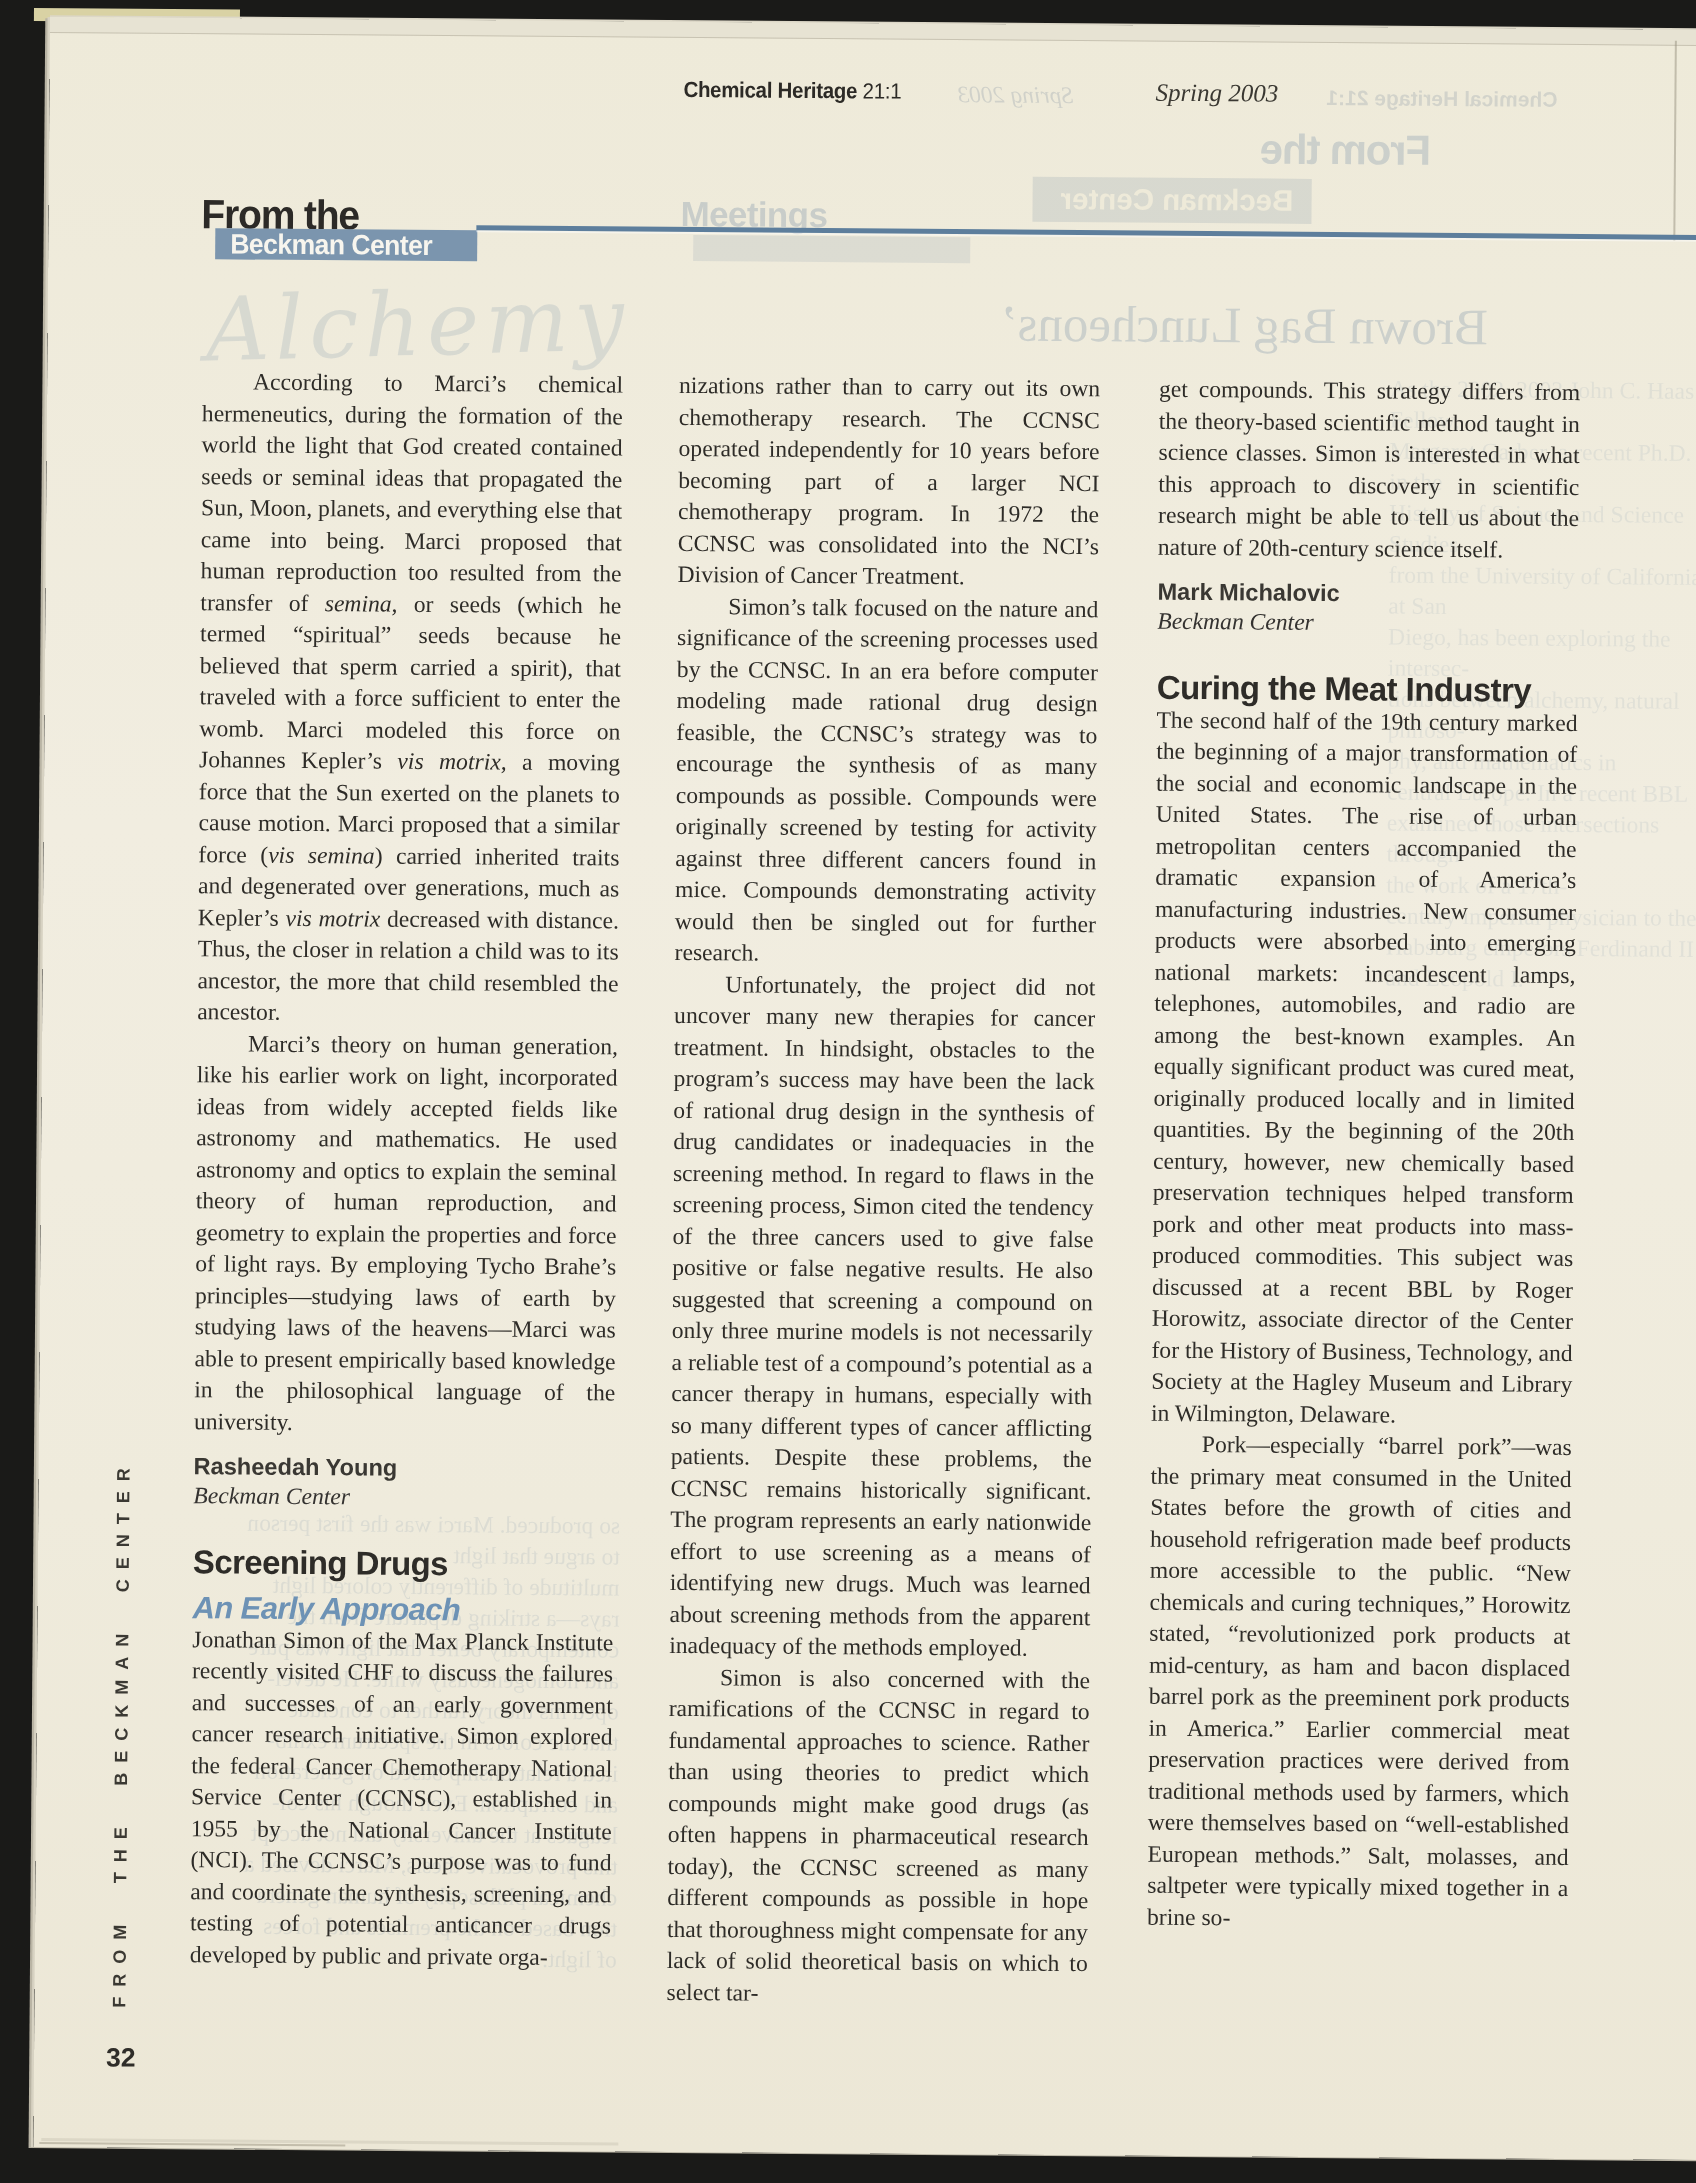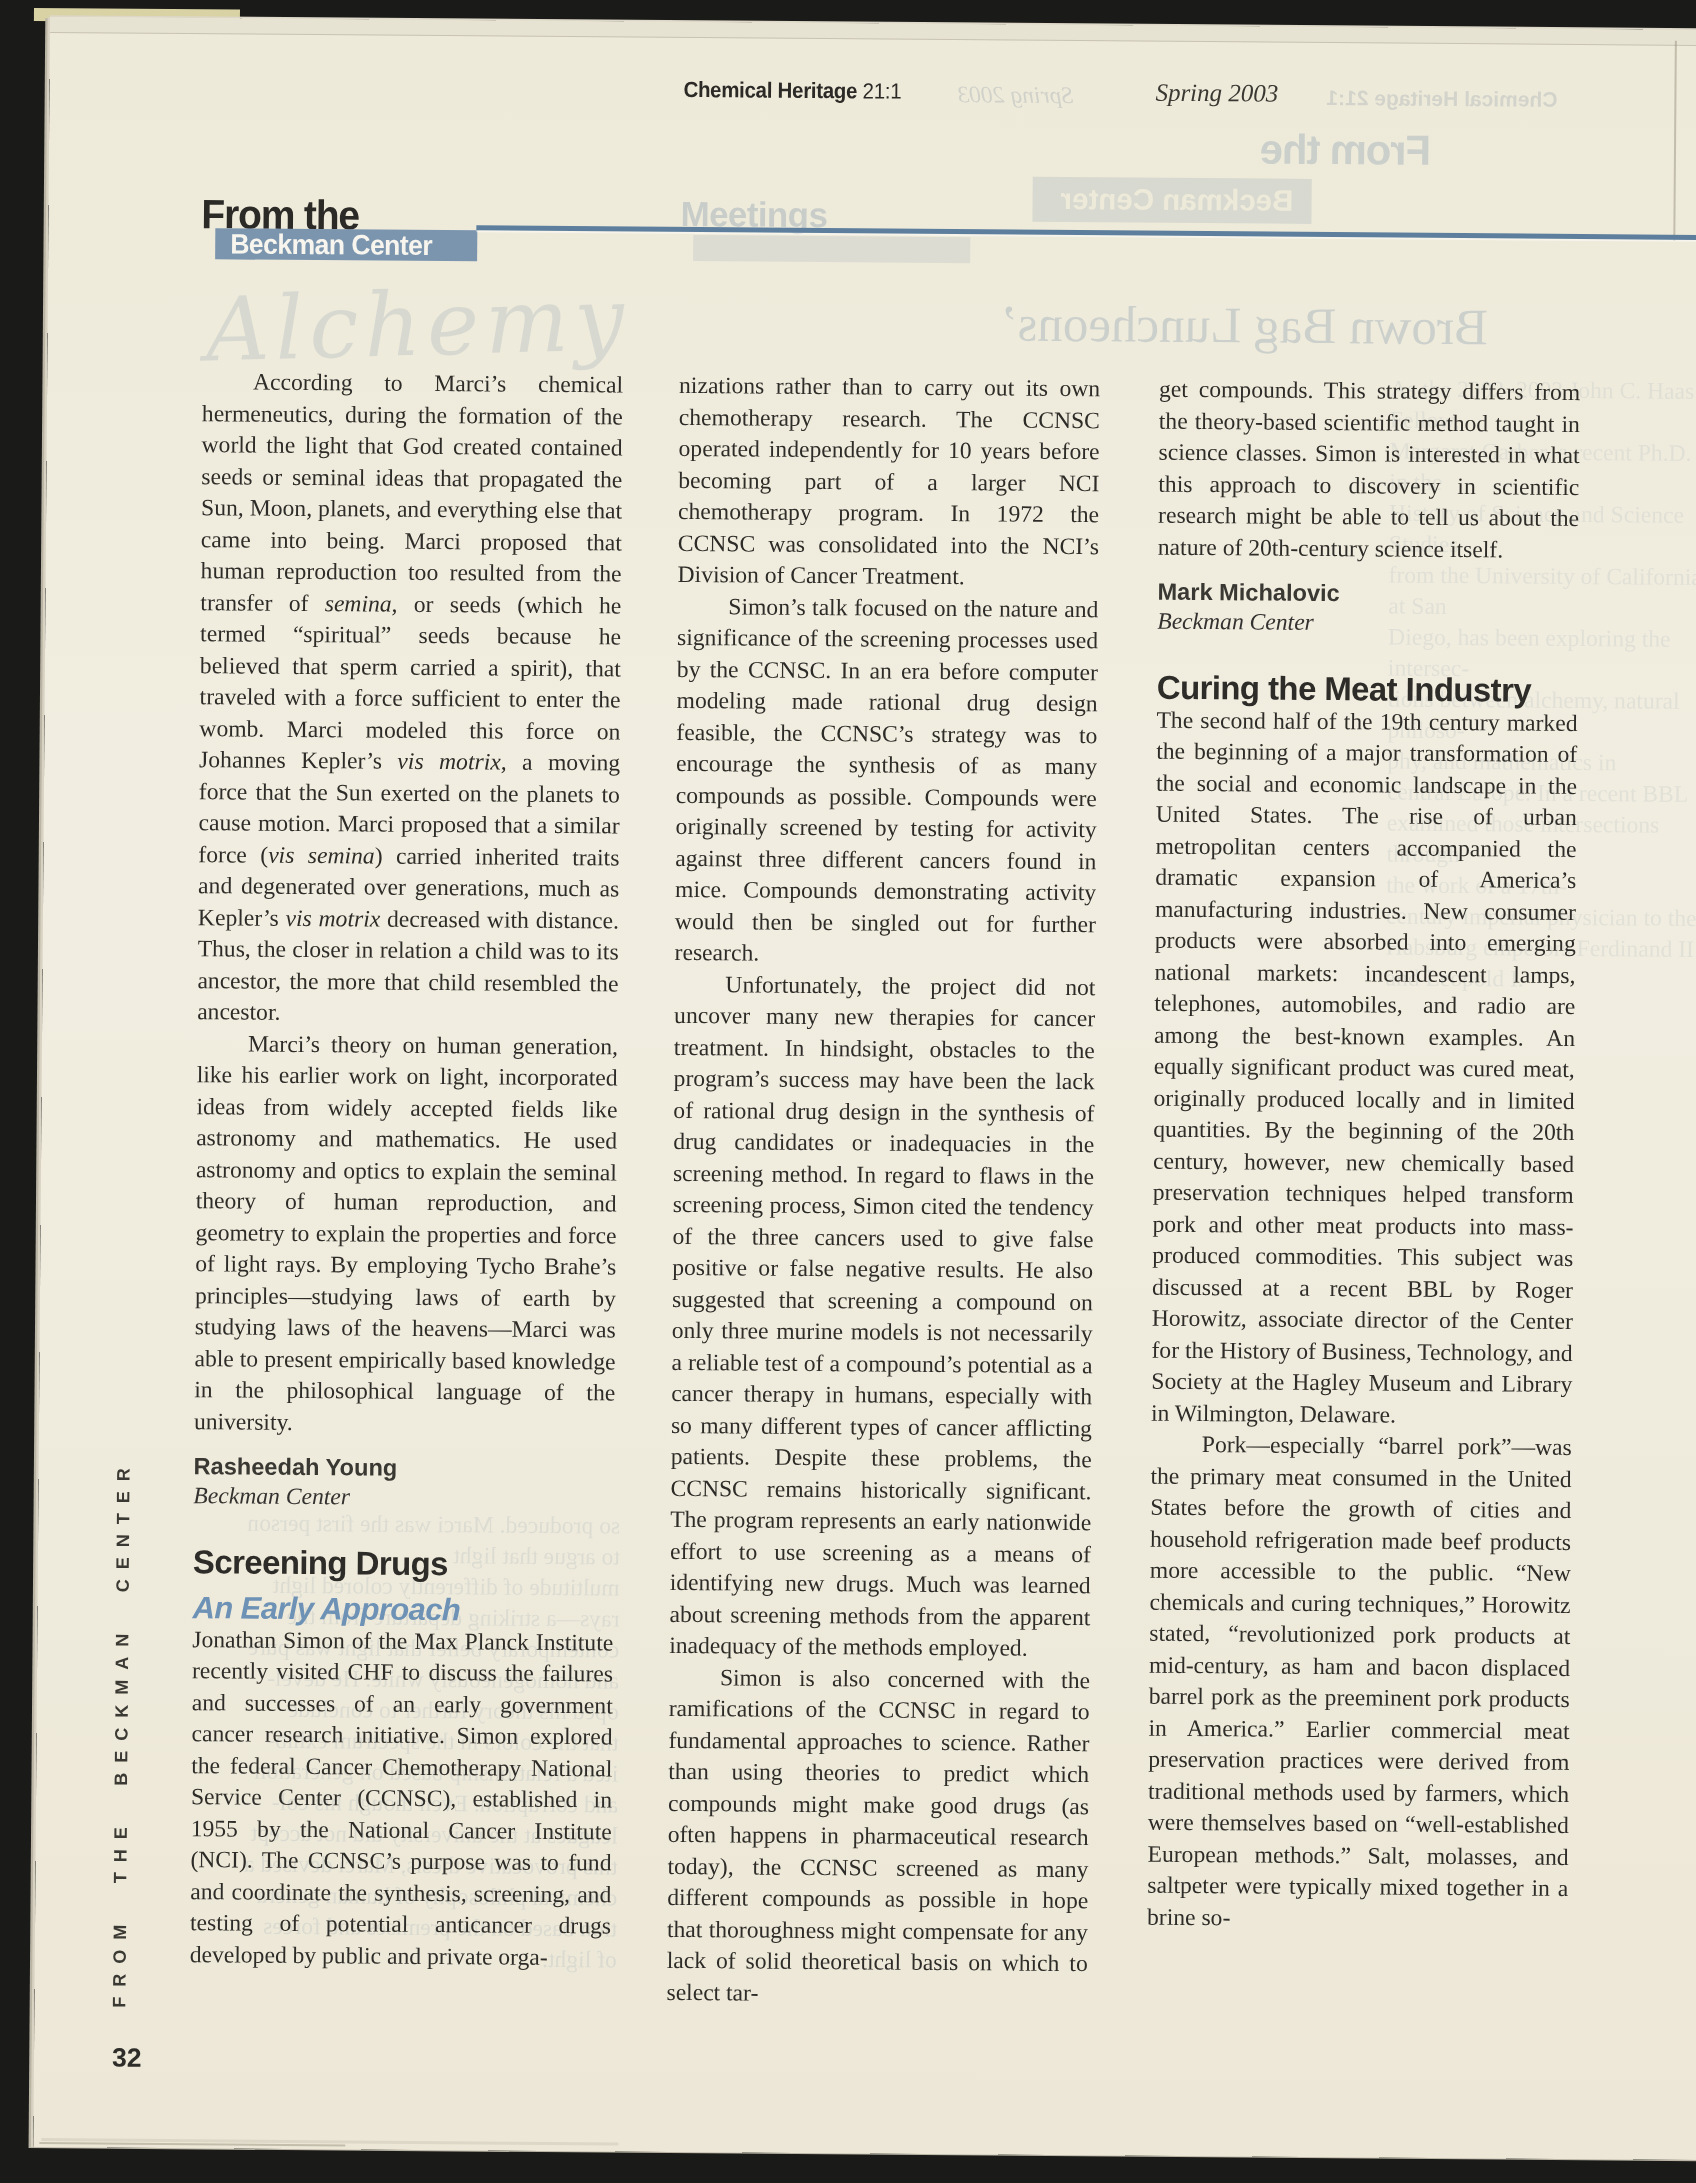--- a/index.html
+++ b/index.html
@@ -101,21 +101,21 @@
   .after-head{margin-top:14px;}
 
   
   .vertical-label{
     position:absolute;left:75px;top:1990px;width:624px;height:23.6px;
     transform:rotate(-90deg);transform-origin:0 0;
     font-family:"Liberation Sans",sans-serif;font-weight:bold;font-size:18px;color:#3b3933;
     letter-spacing:10px;word-spacing:16.5px;white-space:nowrap;
   }
   .page-number{
-    position:absolute;left:78px;top:2025px;
+    position:absolute;left:72px;top:2025px;
     font-family:"Liberation Sans",sans-serif;font-weight:bold;font-size:26.5px;color:#2f2d29;
   }
 </style>
 </head>
 <body>
 
 <div class="under-sliver"></div>
 
 <div class="page">
 

